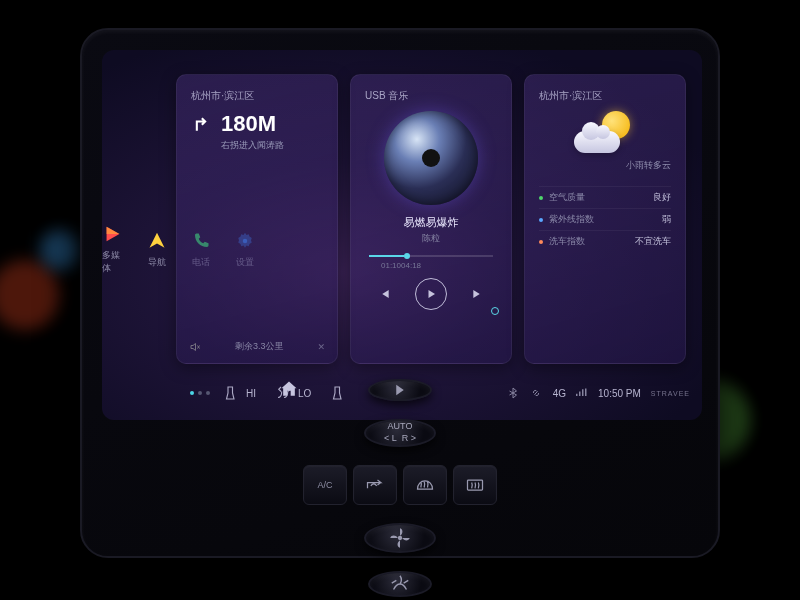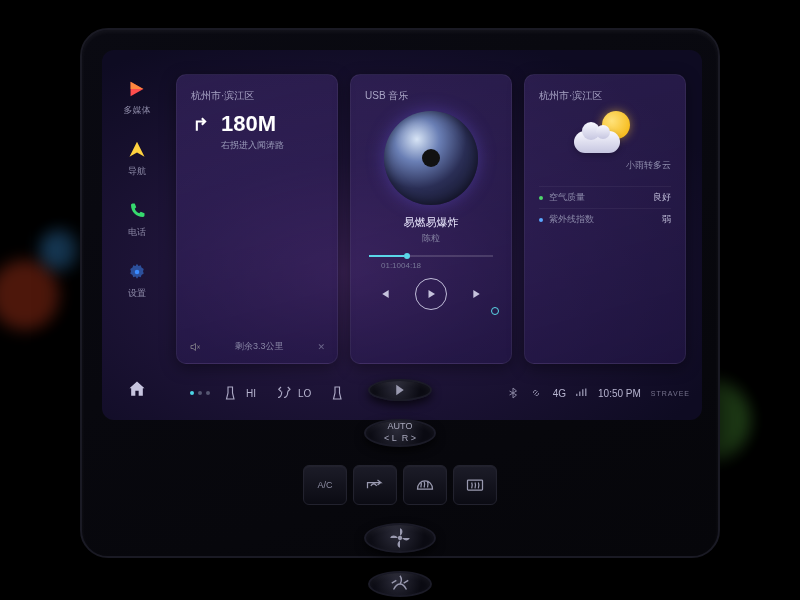--- a/index.html
+++ b/index.html
@@ -14,21 +14,21 @@
   }
   
   .screen {
     position:absolute; left:20px; top:20px; width:600px; height:370px;
     background:radial-gradient(ellipse at 40% 60%,#3a2255 0%,#1e1438 35%,#0e0b22 80%);
     border-radius:12px; overflow:hidden;
   }
 
   
   .sidebar { position:absolute; left:0; top:0; width:70px; height:100%; padding-top:28px;
-    display:flex; flex-direction:column; align-items:center; gap:22px; }
+    display:flex; flex-direction:row; align-items:center; gap:22px; }
   .sb-item { display:flex; flex-direction:column; align-items:center; gap:4px; cursor:pointer; }
   .sb-item .ic { width:22px; height:22px; display:flex; align-items:center; justify-content:center; }
   .sb-item .lb { font-size:9px; color:#8b88a5; }
   .sb-home { margin-top:auto; margin-bottom:20px; }
 
   
   .cards { position:absolute; left:74px; top:24px; width:510px; height:290px;
     display:flex; gap:12px; }
   .card { flex:1; border-radius:10px;
     background:linear-gradient(165deg,rgba(90,60,150,.35),rgba(40,25,80,.55));
@@ -254,20 +254,25 @@
           <div class="wrow">
             <span class="dot" style="background:#4fd66b"></span>
             <span>空气质量</span>
             <span class="val">良好</span>
           </div>
           <div class="wrow">
             <span class="dot" style="background:#5aa7ff"></span>
             <span>紫外线指数</span>
             <span class="val">弱</span>
           </div>
+          <div class="wrow">
+            <span class="dot" style="background:#ff8a5a"></span>
+            <span>洗车指数</span>
+            <span class="val">不宜洗车</span>
+          </div>
         </div>
       </div>
     </div>
 
     <div class="status">
       <div class="page-dots">
         <span class="active"></span>
           <span></span>
           <span></span>
       </div>

